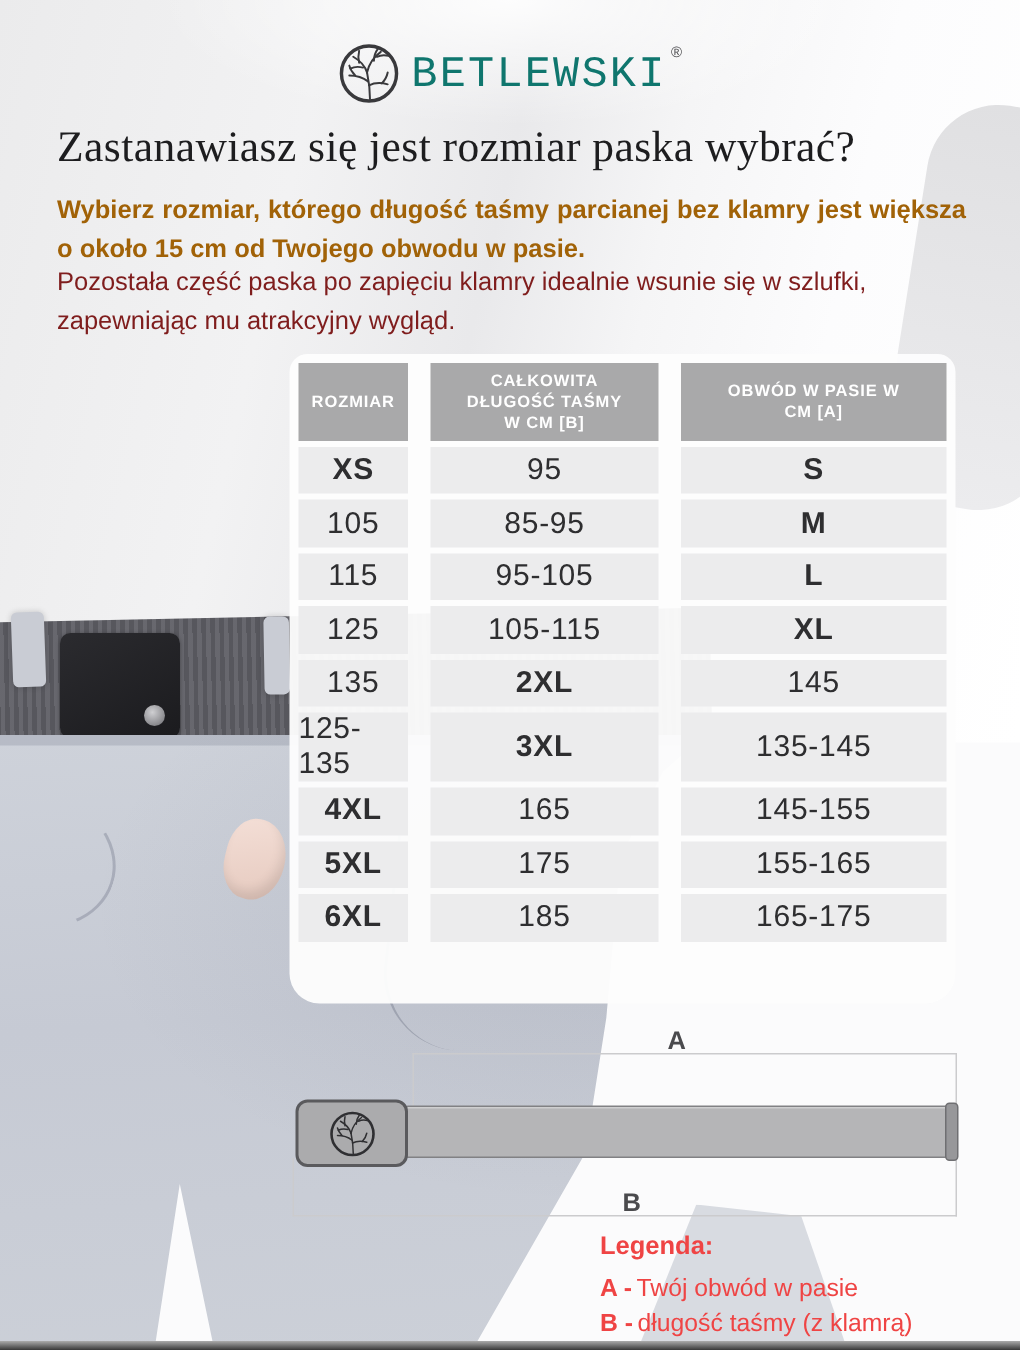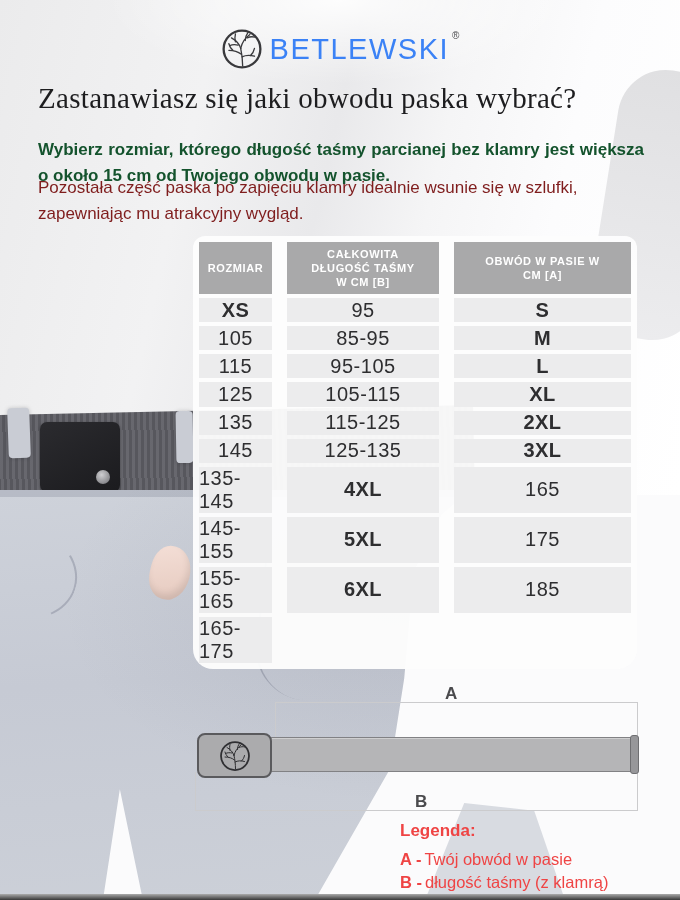--- a/index.html
+++ b/index.html
@@ -78,33 +78,33 @@
   }
 
   
   .logo{
     position:absolute; left:0; right:0; top:28px; height:42px;
     display:flex; align-items:center; justify-content:center; gap:7px;
     color:#39393c;
   }
   .logo-icon svg{ display:block; width:42px; height:42px; }
   .logo-text{
-    font-family:Liberation Sans, sans-serif; font-size:29px; letter-spacing:1.5px;
-    color:#3b82f6; line-height:1;
+    font-family:Liberation Mono, monospace; font-size:29px; letter-spacing:1.5px;
+    color:#0f766e; line-height:1;
   }
   .logo-reg{ font-size:10px; color:#4a4a4d; align-self:flex-start; margin:2px 0 0 -4px; }
 
   
   .headline{
     position:absolute; left:38px; top:82px;
     font-family:"Liberation Serif", serif; font-weight:400;
     font-size:29px; letter-spacing:.3px; color:#1d1d1f; white-space:nowrap;
   }
   .intro{ position:absolute; left:38px; width:606px; font-size:17px; line-height:1.5; }
-  .intro-bold{ top:137px; font-weight:700; color:#14532d; text-align:justify; }
+  .intro-bold{ top:127px; font-weight:700; color:#a16207; text-align:justify; }
   .intro-reg{ top:175px; font-weight:400; color:#7f1d1d; }
 
   
   .table-panel{
     position:absolute; left:193px; top:236px; width:444px; height:433px;
     background:rgba(253,253,253,.96);
     border-radius:12px 12px 20px 20px; padding:6px;
   }
   .size-grid{
     display:grid; height:100%;
@@ -198,21 +198,21 @@
   <header class="logo">
     <span class="logo-icon">
         <svg>
           <use href="#tree-icon"></use>
         </svg>
       </span>
     <span class="logo-text">BETLEWSKI</span>
     <span class="logo-reg">®</span>
   </header>
 
-  <h1 class="headline">Zastanawiasz się jaki obwodu paska wybrać?</h1>
+  <h1 class="headline">Zastanawiasz się jest rozmiar paska wybrać?</h1>
   <p class="intro intro-bold">Wybierz rozmiar, którego długość taśmy parcianej bez klamry jest większa o około 15 cm od Twojego obwodu w pasie.</p>
   <p class="intro intro-reg">Pozostała część paska po zapięciu klamry idealnie wsunie się w szlufki, zapewniając mu atrakcyjny wygląd.</p>
 
   <section class="table-panel">
     <div class="size-grid">
       <div class="th">
         <span class="th-inner">ROZMIAR</span>
       </div>
       <div class="th">
         <span class="th-inner w104">CAŁKOWITA DŁUGOŚĆ TAŚMY W CM [B]</span>
@@ -227,21 +227,20 @@
         <div class="td">105</div>
         <div class="td">85-95</div>
         <div class="td size-cell">M</div>
         <div class="td">115</div>
         <div class="td">95-105</div>
         <div class="td size-cell">L</div>
         <div class="td">125</div>
         <div class="td">105-115</div>
         <div class="td size-cell">XL</div>
         <div class="td">135</div>
-        <div class="td">115-125</div>
         <div class="td size-cell">2XL</div>
         <div class="td">145</div>
         <div class="td">125-135</div>
         <div class="td size-cell">3XL</div>
         <div class="td">135-145</div>
         <div class="td size-cell">4XL</div>
         <div class="td">165</div>
         <div class="td">145-155</div>
         <div class="td size-cell">5XL</div>
         <div class="td">175</div>

